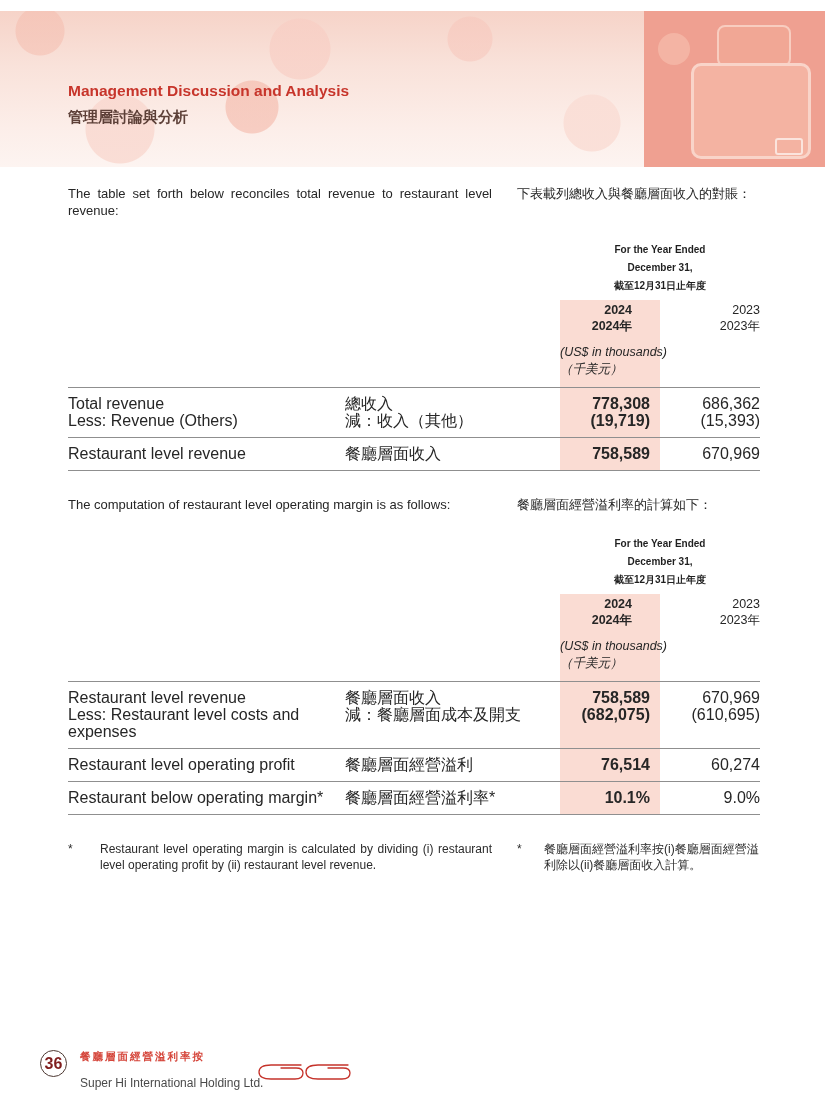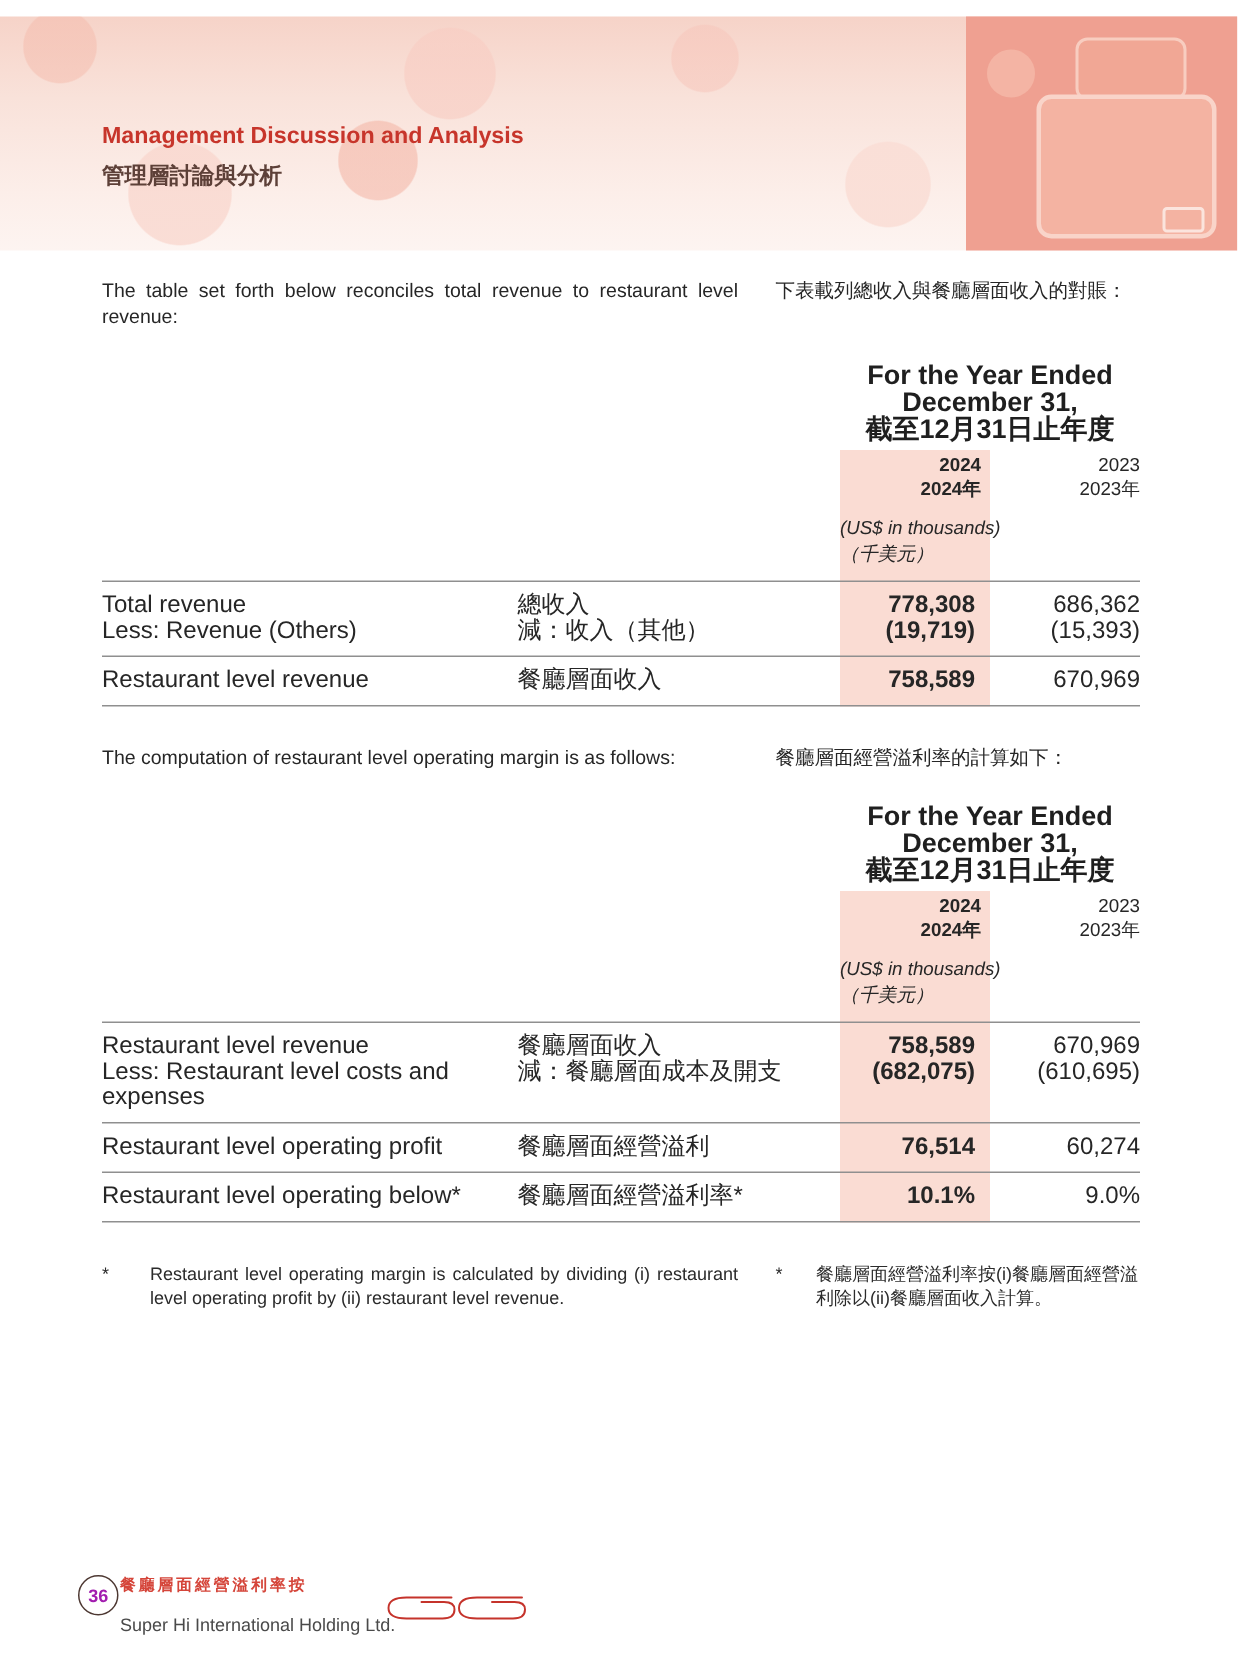--- a/index.html
+++ b/index.html
@@ -50,30 +50,30 @@
     display:grid; grid-template-columns:424px 243px; column-gap:25px;
     font-size:13px; line-height:17px; color:#262626;
   }
   .para-duo .en { text-align:justify; }
   .mt-intro  { margin-top:29px; }
   .mt-mid    { margin-top:25px; }
 
   .fintable { margin-top:22px; }
   .period-block {
     margin-left:492px; width:200px; text-align:center;
-    font-weight:bold; font-size:18px; line-height:18px; color:#1f1f1f;
+    font-weight:bold; font-size:10px; line-height:18px; color:#1f1f1f;
   }
   .tbody { position:relative; margin-top:5px; }
   .pink-strip { position:absolute; left:492px; top:0; bottom:0; width:100px; background:#fadcd3; }
   .tbody > .tlayer { position:relative; }
 
   .year-grid { display:grid; grid-template-columns:1fr 100px 100px;
     font-size:12.5px; line-height:16px; padding:2px 0 1px; }
   .yg { text-align:right; }
-  .y24 { padding-right:6px; font-weight:bold; }
+  .y24 { padding-right:28px; font-weight:bold; }
   .unit-block {
     margin:9px 0 9px 492px; width:200px; text-align:left;
     font-style:italic; font-size:12.5px; line-height:17px;
   }
   .rule { border-top:1px solid #8f8f8f; height:0; }
   .rgroup { padding:7px 0 8px; }
   .trow { display:grid; grid-template-columns:277px 215px 100px 100px;
     font-size:16px; line-height:17px; }
   .c-n1 { text-align:right; padding-right:10px; font-weight:bold; }
   .c-n2 { text-align:right; }
@@ -82,24 +82,24 @@
     display:grid; grid-template-columns:424px 243px; column-gap:25px;
     margin-top:26px; font-size:12px; line-height:16px; color:#2b2b2b;
   }
   .fn-col { display:grid; grid-template-columns:32px 1fr; }
   .fn-col.zh { grid-template-columns:27px 1fr; }
   .fn-col .fn-text-en { text-align:justify; }
 
   
   .footer { position:absolute; left:40px; top:1048px; width:745px; height:40px; }
   .page-circle {
-    position:absolute; left:12px; top:2px; width:27px; height:27px;
+    position:absolute; left:0; top:2px; width:27px; height:27px;
     border:1.6px solid #4d3832; border-radius:50%;
     display:flex; align-items:center; justify-content:center;
-    font-weight:bold; font-size:12px; color:#a21caf; background:#fff;
+    font-weight:bold; font-size:16px; color:#7f1d1d; background:#fff;
   }
   .company { position:absolute; left:40px; top:2px; }
   .company-zh { color:#d5453a; font-size:10.5px; font-weight:bold; letter-spacing:2px; }
   .company-en { color:#4a4a4a; font-size:12px; margin-top:12px; }
   .swirl { position:absolute; left:215px; top:12px; }
 </style>
 </head>
 <body>
 
 <div class="page">
@@ -221,21 +221,21 @@
           <div class="trow">
             <div>Restaurant level operating profit</div>
             <div>餐廳層面經營溢利</div>
             <div class="c-n1">76,514</div>
             <div class="c-n2">60,274</div>
           </div>
         </div>
         <div class="tlayer rule"></div>
         <div class="tlayer rgroup">
           <div class="trow">
-            <div>Restaurant level operating below*</div>
+            <div>Restaurant below operating margin*</div>
             <div>餐廳層面經營溢利率*</div>
             <div class="c-n1">10.1%</div>
             <div class="c-n2">9.0%</div>
           </div>
         </div>
         <div class="tlayer rule"></div>
       </div>
     </div>
 
     <div class="footnote">

